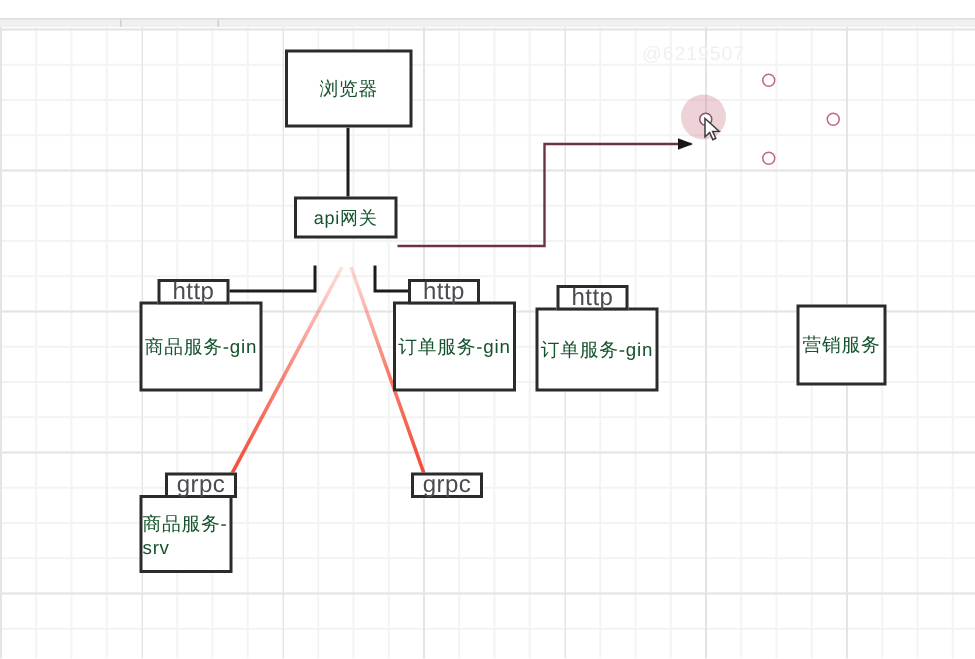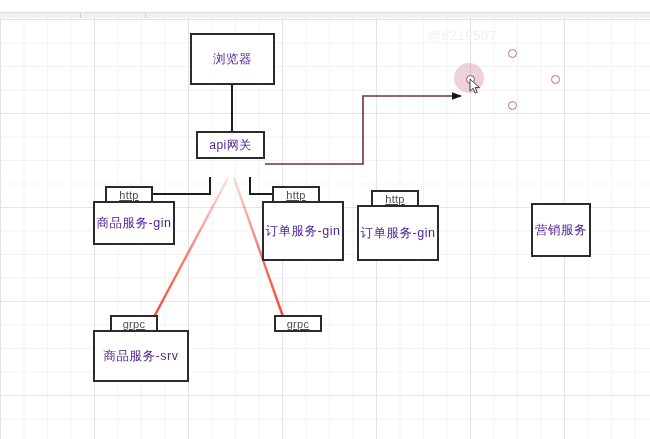--- a/index.html
+++ b/index.html
@@ -33,34 +33,33 @@
   }
 
   
   .edges{position:absolute;left:0;top:0;width:650px;height:421px;}
 
   
   .node{
     position:absolute;box-sizing:border-box;
     background:#ffffff;border:2px solid #2b2b2b;
     display:flex;align-items:center;justify-content:center;
-    color:#4c1d95;font-size:12.5px;letter-spacing:.5px;
+    color:#14532d;font-size:12.5px;letter-spacing:.5px;
     z-index:3;
   }
   .node.selected{border-color:#1b1b1b;}
   .node .label{pointer-events:none;}
 
   
   .tab{
     position:absolute;box-sizing:border-box;
     background:#ffffff;border:2px solid #2b2b2b;
     display:flex;align-items:center;justify-content:center;
-    color:#4b4b52;font-size:11px;letter-spacing:.3px;
+    color:#4b4b52;font-size:16px;letter-spacing:.3px;
     z-index:4;
-    text-decoration:underline;
   }
 
   
   .handle{
     position:absolute;width:7px;height:7px;border-radius:50%;
     background:#ffffff;border:1.4px solid #c2687d;
     z-index:6;
   }
 
   
@@ -135,21 +134,21 @@
     </div>
 
     <div class="node" style="left:196px;top:113px;width:69px;height:28px;font-size:12px;">
       <span class="label">api网关</span>
     </div>
 
 
     <div class="tab" style="left:105px;top:168px;width:48px;height:17px;">
       <span>http</span>
     </div>
-    <div class="node" style="left:93px;top:183px;width:82px;height:44px;">
+    <div class="node" style="left:93px;top:183px;width:82px;height:60px;">
       <span class="label">商品服务-gin</span>
     </div>
 
     <div class="tab" style="left:272px;top:168px;width:48px;height:17px;">
       <span>http</span>
     </div>
     <div class="node" style="left:262px;top:183px;width:82px;height:60px;">
       <span class="label">订单服务-gin</span>
     </div>
 
@@ -160,21 +159,21 @@
       <span class="label">订单服务-gin</span>
     </div>
 
     <div class="node" style="left:531px;top:185px;width:60px;height:54px;">
       <span class="label">营销服务</span>
     </div>
 
     <div class="tab" style="left:110px;top:297px;width:48px;height:17px;">
       <span>grpc</span>
     </div>
-    <div class="node" style="left:93px;top:312px;width:96px;height:52px;">
+    <div class="node" style="left:93px;top:312px;width:62px;height:52px;">
       <span class="label">商品服务-srv</span>
     </div>
 
     <div class="tab" style="left:274px;top:297px;width:48px;height:17px;">
       <span>grpc</span>
     </div>
 
     <div class="handle" style="left:508px;top:31px;"></div>
     <div class="handle" style="left:551px;top:57px;"></div>
     <div class="handle" style="left:508px;top:83px;"></div>

